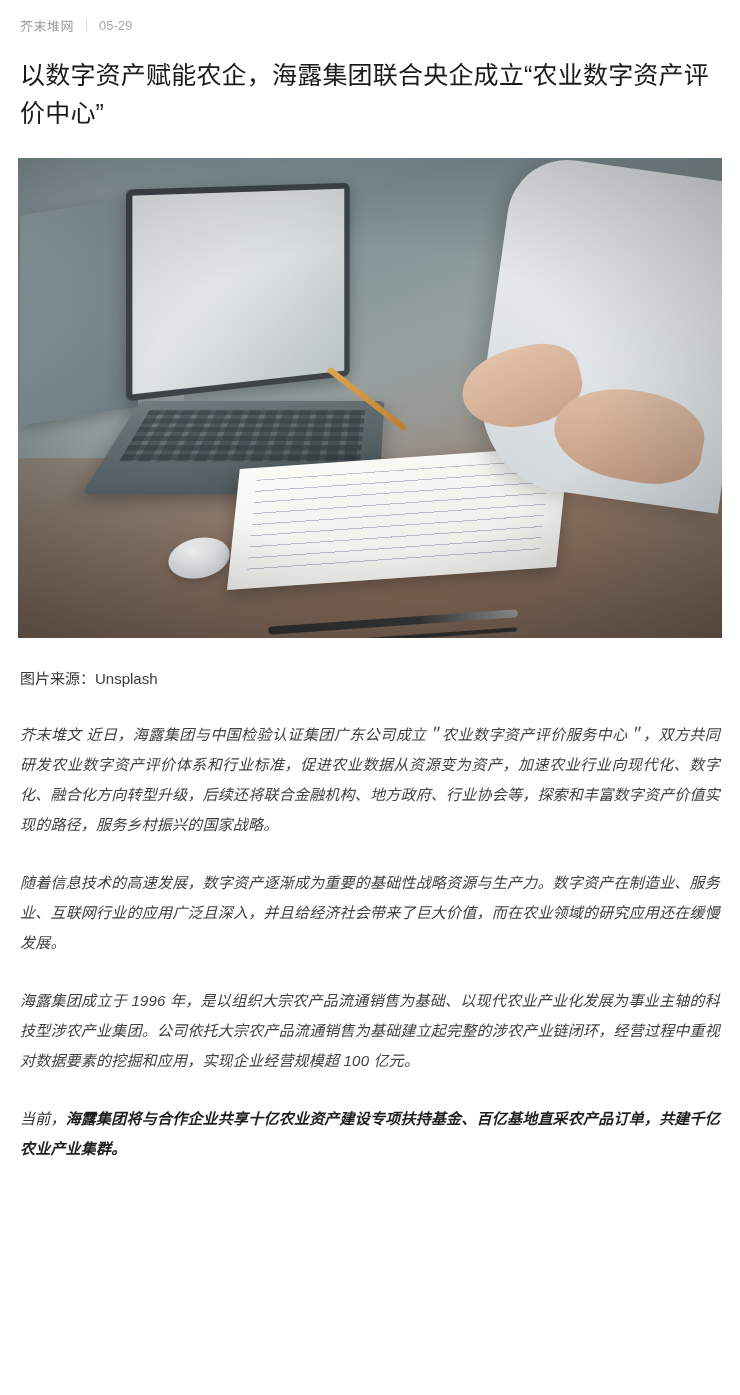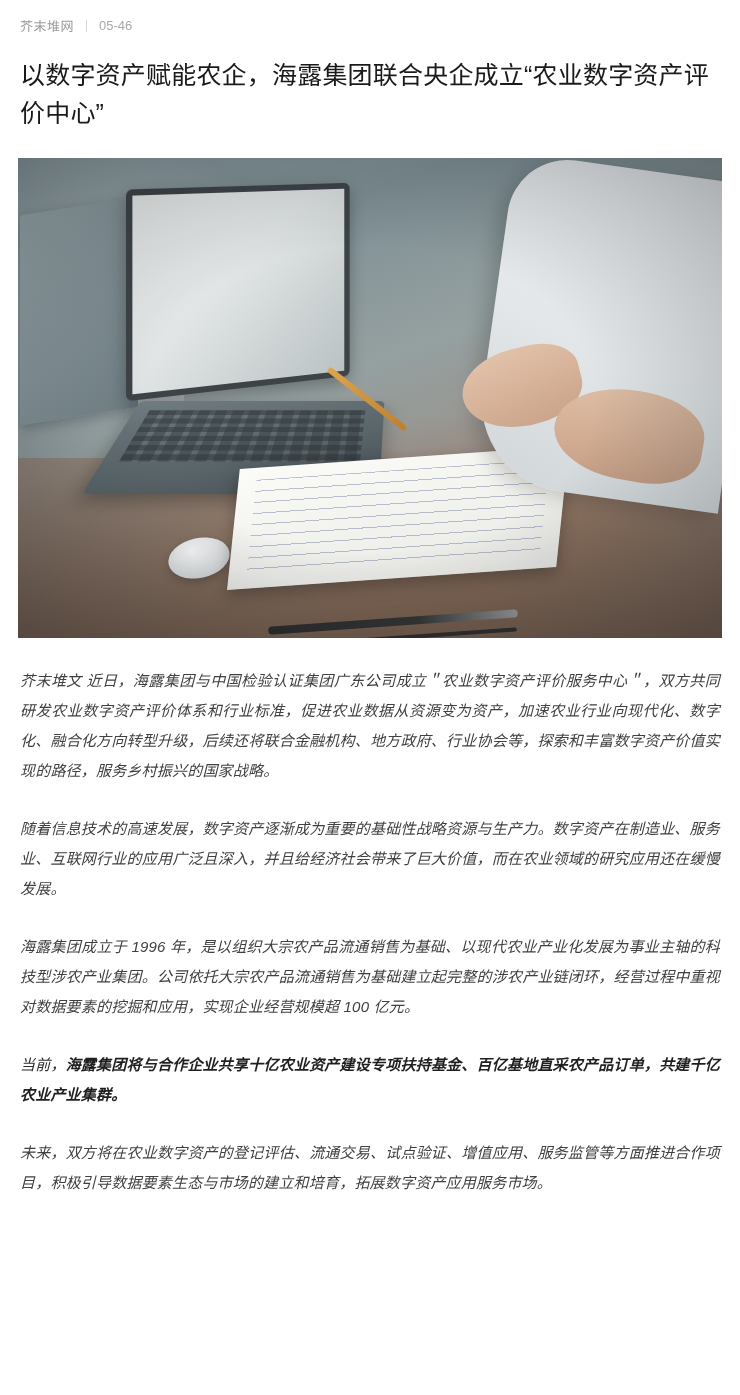--- a/index.html
+++ b/index.html
@@ -195,21 +195,21 @@
   }
 </style>
 </head>
 <body>
 
 <div class="page">
 
   <div class="meta-bar">
     <span class="meta-source">芥末堆网</span>
     <span class="meta-sep"></span>
-    <span class="meta-date">05-46</span>
+    <span class="meta-date">05-29</span>
   </div>
 
   <h1 class="article-title">以数字资产赋能农企，海露集团联合央企成立“农业数字资产评价中心”</h1>
 
   <div class="hero-wrap">
     <div class="hero">
       <div class="obj desk"></div>
       <div class="obj laptop-a-screen"></div>
       <div class="obj cup"></div>
       <div class="obj laptop-b-screen"></div>
@@ -222,33 +222,33 @@
       </div>
       <div class="obj pen-1"></div>
       <div class="obj arm-right"></div>
       <div class="obj hand-a"></div>
       <div class="obj hand-b"></div>
       <div class="obj pencil-row"></div>
       <div class="vignette"></div>
     </div>
   </div>
 
+  <div class="caption">图片来源：Unsplash</div>
 
   <div class="body">
 
     <p class="para">
       <span class="lead">芥末堆文</span><span> 近日，海露集团与中国检验认证集团广东公司成立＂农业数字资产评价服务中心＂，双方共同研发农业数字资产评价体系和行业标准，促进农业数据从资源变为资产，加速农业行业向现代化、数字化、融合化方向转型升级，后续还将联合金融机构、地方政府、行业协会等，探索和丰富数字资产价值实现的路径，服务乡村振兴的国家战略。</span>
     </p>
 
     <p class="para">随着信息技术的高速发展，数字资产逐渐成为重要的基础性战略资源与生产力。数字资产在制造业、服务业、互联网行业的应用广泛且深入，并且给经济社会带来了巨大价值，而在农业领域的研究应用还在缓慢发展。</p>
 
 
     <p class="para">海露集团成立于 1996 年，是以组织大宗农产品流通销售为基础、以现代农业产业化发展为事业主轴的科技型涉农产业集团。公司依托大宗农产品流通销售为基础建立起完整的涉农产业链闭环，经营过程中重视对数据要素的挖掘和应用，实现企业经营规模超 100 亿元。</p>
 
     <p class="para strong-para">
       <span>当前，</span><b>海露集团将与合作企业共享十亿农业资产建设专项扶持基金、百亿基地直采农产品订单，共建千亿农业产业集群。</b>
     </p>
 
-    <p class="para">未来，双方将在农业数字资产的登记评估、流通交易、试点验证、增值应用、服务监管等方面推进合作项目，积极引导数据要素生态与市场的建立和培育，拓展数字资产应用服务市场。</p>
 
   </div>
 
 </div>
 
 </body></html>

